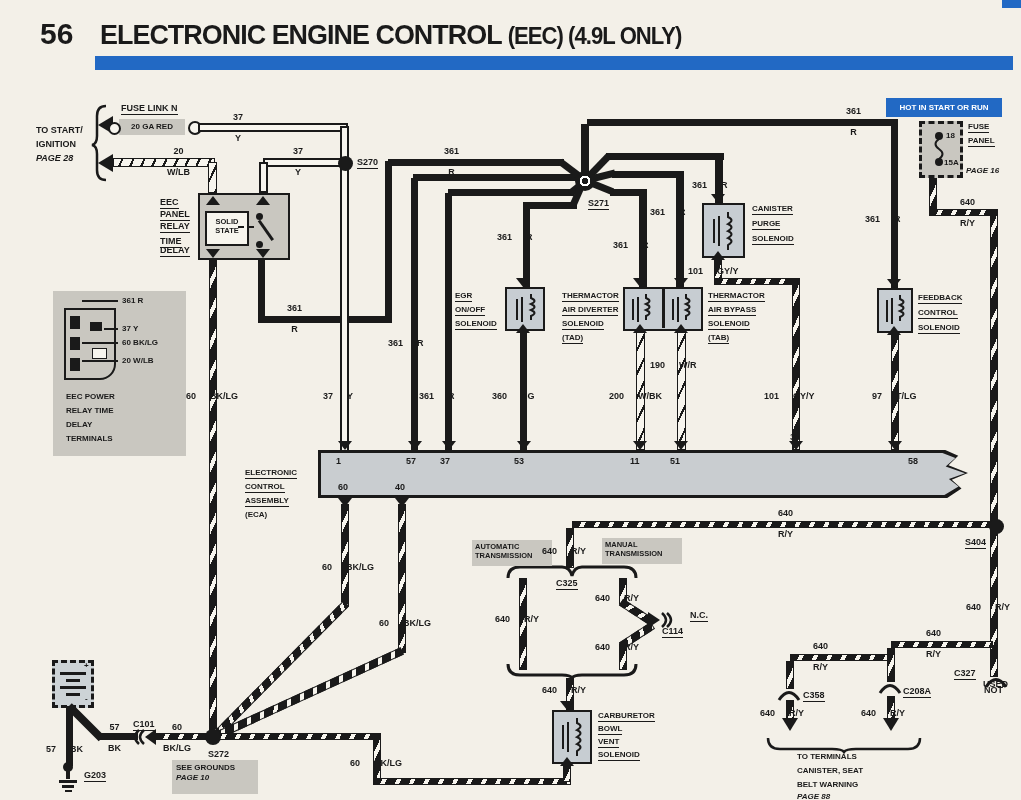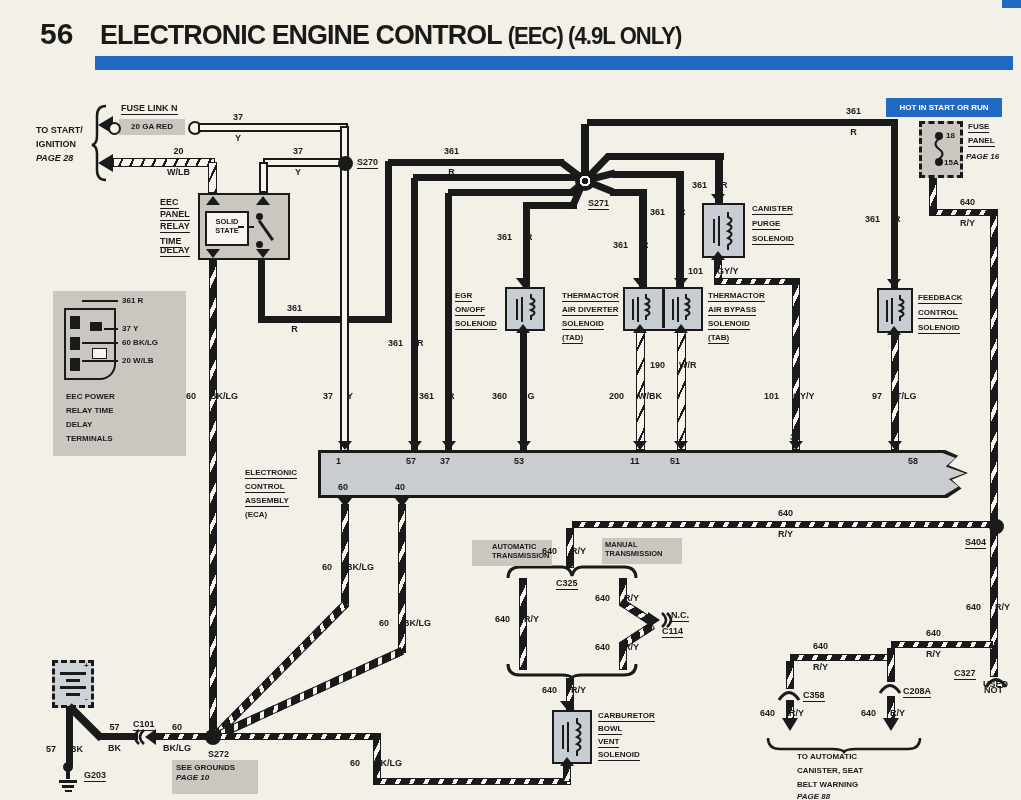--- a/index.html
+++ b/index.html
@@ -204,21 +204,21 @@
   <div class="w" style="left:919px;top:121px;width:44px;height:57px;background:var(--gray);border:3px dashed var(--ink);box-sizing:border-box"></div>
   <div class="dot" style="left:935px;top:132px;width:8px;height:8px"></div>
   <div class="dot" style="left:935px;top:158px;width:8px;height:8px"></div>
   <svg style="left:932px;top:139px" width="14" height="20" viewBox="0 0 14 20">
       <path d="M7 0 q-7 5 0 10 q7 5 0 10" stroke-width="2"></path>
     </svg>
   <div class="l s8" style="left:946px;top:131px">18</div>
   <div class="l s8" style="left:944px;top:158px">15A</div>
   <div class="l s8" style="left:968px;top:122px"><span class="u">FUSE</span></div>
   <div class="l s8" style="left:968px;top:136px"><span class="u">PANEL</span></div>
-  <div class="l s8 it" style="left:966px;top:152px">PAGE 16</div>
+  <div class="l s8 it" style="left:966px;top:166px">PAGE 16</div>
   <div class="w wd" style="left:929px;top:178px;width:8px;height:38px"></div>
   <div class="w wd" style="left:929px;top:209px;width:68px;height:7px"></div>
   <div class="w wd" style="left:990px;top:209px;width:8px;height:320px"></div>
 
   <div class="w" style="left:318px;top:450px;width:650px;height:48px;background:var(--ink);clip-path:polygon(0 0,96.5% 0,98.5% 12%,97% 32%,100% 48%,97.5% 62%,99% 80%,96.8% 100%,0 100%)"></div>
   <div class="w" style="left:321px;top:453px;width:644px;height:42px;background:#c9cdd0;clip-path:polygon(0 0,96.5% 0,98.5% 12%,97% 32%,100% 48%,97.5% 62%,99% 80%,96.8% 100%,0 100%)"></div>
   <div class="l" style="left:336px;top:456px">1</div>
   <div class="l" style="left:406px;top:456px">57</div>
   <div class="l" style="left:440px;top:456px">37</div>
   <div class="l" style="left:514px;top:456px">53</div>
@@ -277,48 +277,48 @@
       <path d="M2 13 Q12 -2 22 13" stroke-width="3"></path>
     </svg>
   <div class="l" style="left:803px;top:690px"><span class="u">C358</span></div>
   <div class="w wd" style="left:786px;top:700px;width:8px;height:19px"></div>
   <div class="ah" style="left:782px;top:718px"></div>
   <div class="w wd" style="left:887px;top:696px;width:8px;height:23px"></div>
   <div class="ah" style="left:883px;top:718px"></div>
   <svg style="left:766px;top:738px" width="156" height="14">
       <path d="M2 0 Q2 11 14 11 L66 11 Q76 11 78 14 Q80 11 90 11 L142 11 Q154 11 154 0" stroke-width="2.5"></path>
     </svg>
-  <div class="l s8" style="left:797px;top:752px">TO AUTOMATIC</div>
+  <div class="l s8" style="left:797px;top:752px">TO TERMINALS</div>
   <div class="l s8" style="left:797px;top:766px">CANISTER, SEAT</div>
   <div class="l s8" style="left:797px;top:780px">BELT WARNING</div>
   <div class="l s8 it" style="left:797px;top:792px">PAGE 88</div>
 
   <div class="w wd" style="left:566px;top:528px;width:8px;height:40px"></div>
   <svg style="left:506px;top:564px" width="132" height="14">
       <path d="M2 14 Q2 3 14 3 L56 3 Q64 3 66 12 Q68 3 76 3 L118 3 Q130 3 130 14" stroke-width="3"></path>
     </svg>
   <div class="l" style="left:556px;top:578px"><span class="u">C325</span></div>
-  <div class="gray" style="left:472px;top:540px;width:80px;height:26px;padding:2px 20px;box-sizing:border-box">
+  <div class="gray" style="left:472px;top:540px;width:80px;height:26px;padding:2px 3px;box-sizing:border-box">
     <div class="l s7" style="position:static">AUTOMATIC</div>
     <div class="l s7" style="position:static">TRANSMISSION</div>
   </div>
   <div class="gray" style="left:602px;top:538px;width:80px;height:26px;padding:2px 3px;box-sizing:border-box">
     <div class="l s7" style="position:static">MANUAL</div>
     <div class="l s7" style="position:static">TRANSMISSION</div>
   </div>
   <div class="w wd" style="left:519px;top:578px;width:8px;height:92px"></div>
   <div class="w wd" style="left:619px;top:578px;width:8px;height:26px"></div>
   <div class="w wd rot" style="left:621px;top:598px;width:38px;height:8px;transform:rotate(33deg)"></div>
   <div class="w wd rot" style="left:621px;top:642px;width:38px;height:8px;transform:rotate(-33deg)"></div>
   <div style="position:absolute;left:648px;top:612px;width:0;height:0;border-top:8px solid transparent;border-bottom:8px solid transparent;border-left:12px solid var(--ink)"></div>
   <svg style="left:660px;top:612px" width="12" height="16">
       <path d="M2 1 Q10 8 2 15" stroke-width="2.5"></path>
       <path d="M7 1 Q15 8 7 15" stroke-width="2.5"></path>
     </svg>
-  <div class="l" style="left:671px;top:610px"><span class="u">N.C.</span></div>
+  <div class="l" style="left:690px;top:610px"><span class="u">N.C.</span></div>
   <div class="l" style="left:662px;top:626px"><span class="u">C114</span></div>
   <div class="w wd" style="left:619px;top:644px;width:8px;height:26px"></div>
   <svg style="left:506px;top:664px" width="132" height="14">
       <path d="M2 0 Q2 11 14 11 L56 11 Q64 11 66 14 Q68 11 76 11 L118 11 Q130 11 130 0" stroke-width="3"></path>
     </svg>
   <div class="w wd" style="left:566px;top:678px;width:8px;height:32px"></div>
 
   <div class="sol" style="left:552px;top:710px;width:40px;height:54px">
     <svg style="left:4px;top:5px" width="30" height="40" viewBox="0 0 30 40">
         <line x1="5" y1="8" x2="5" y2="32" stroke-width="2"></line>

